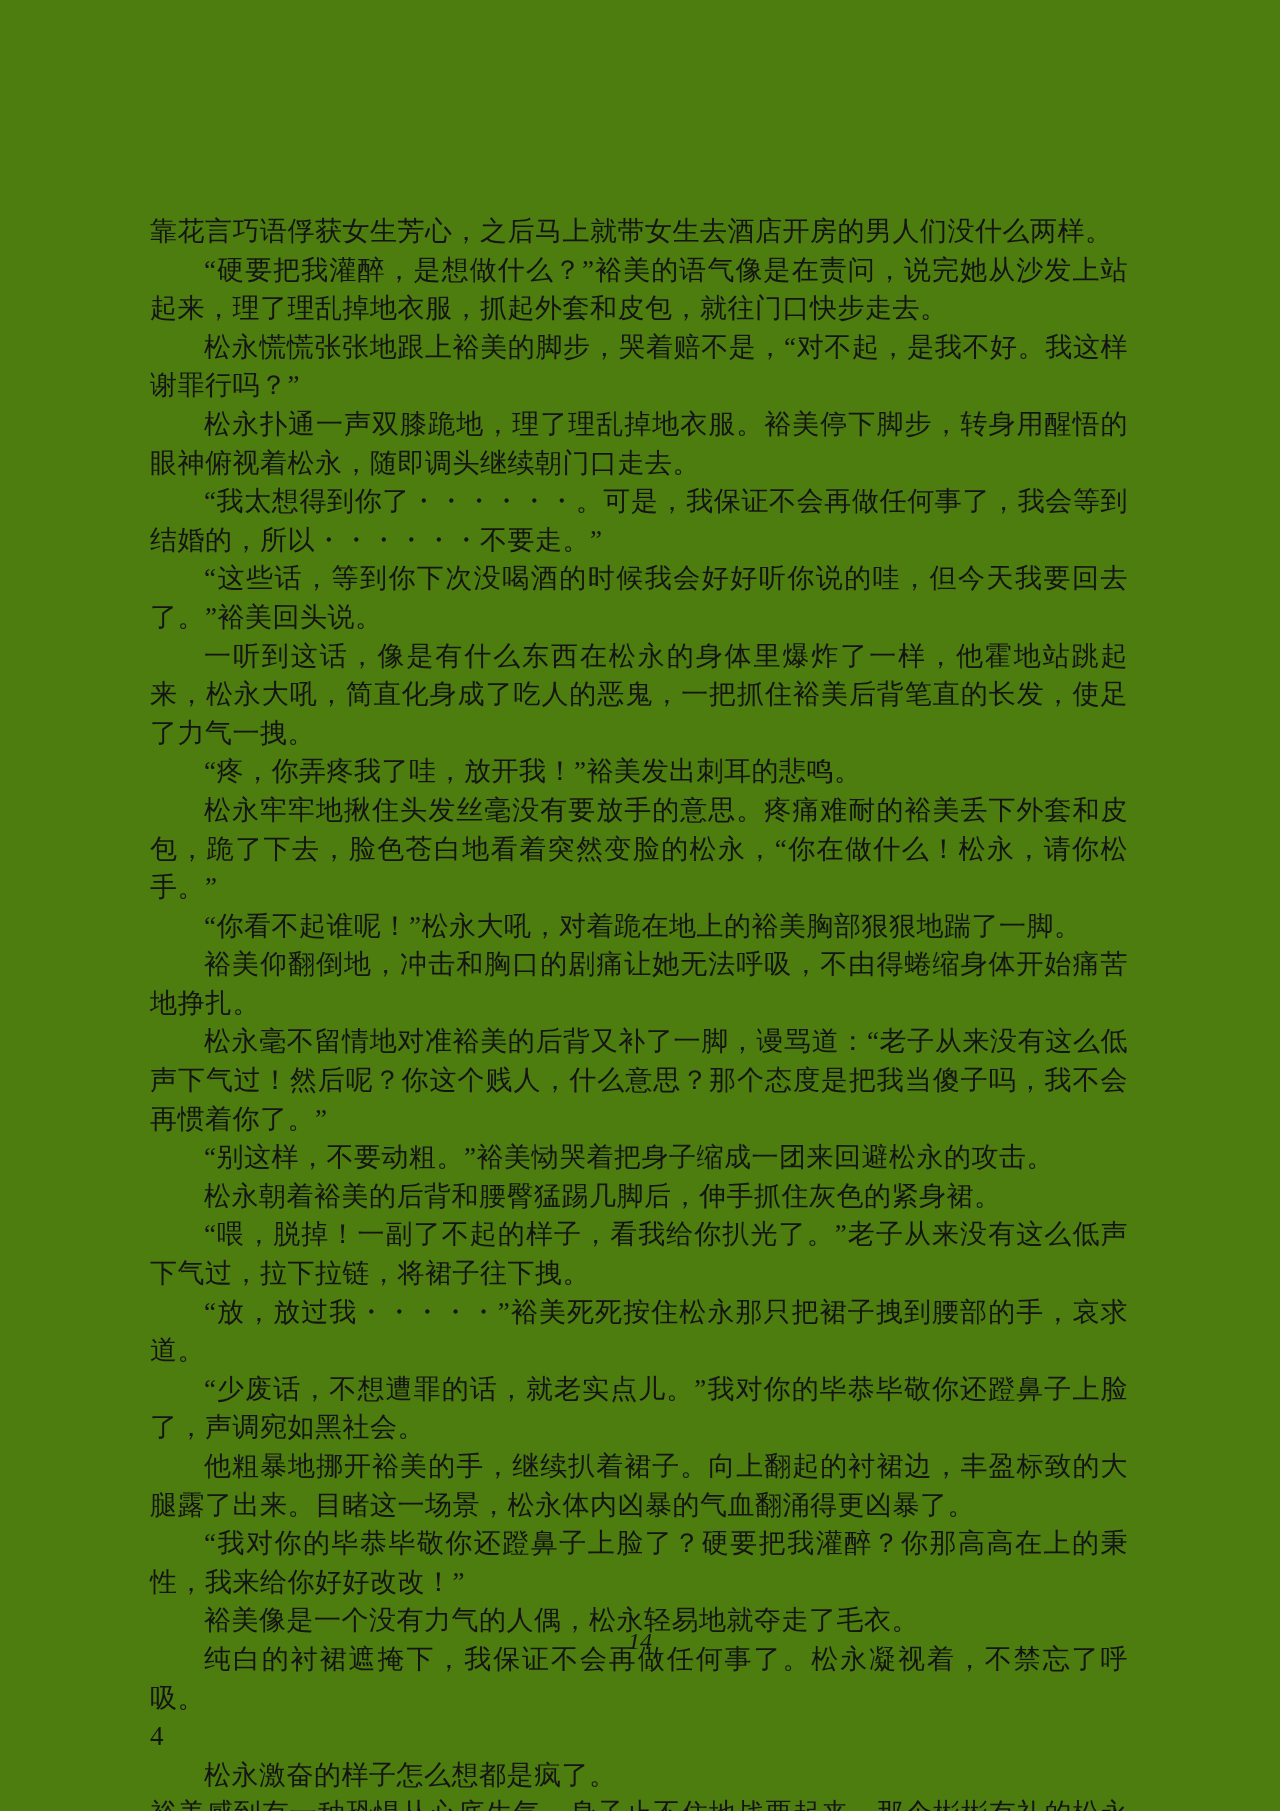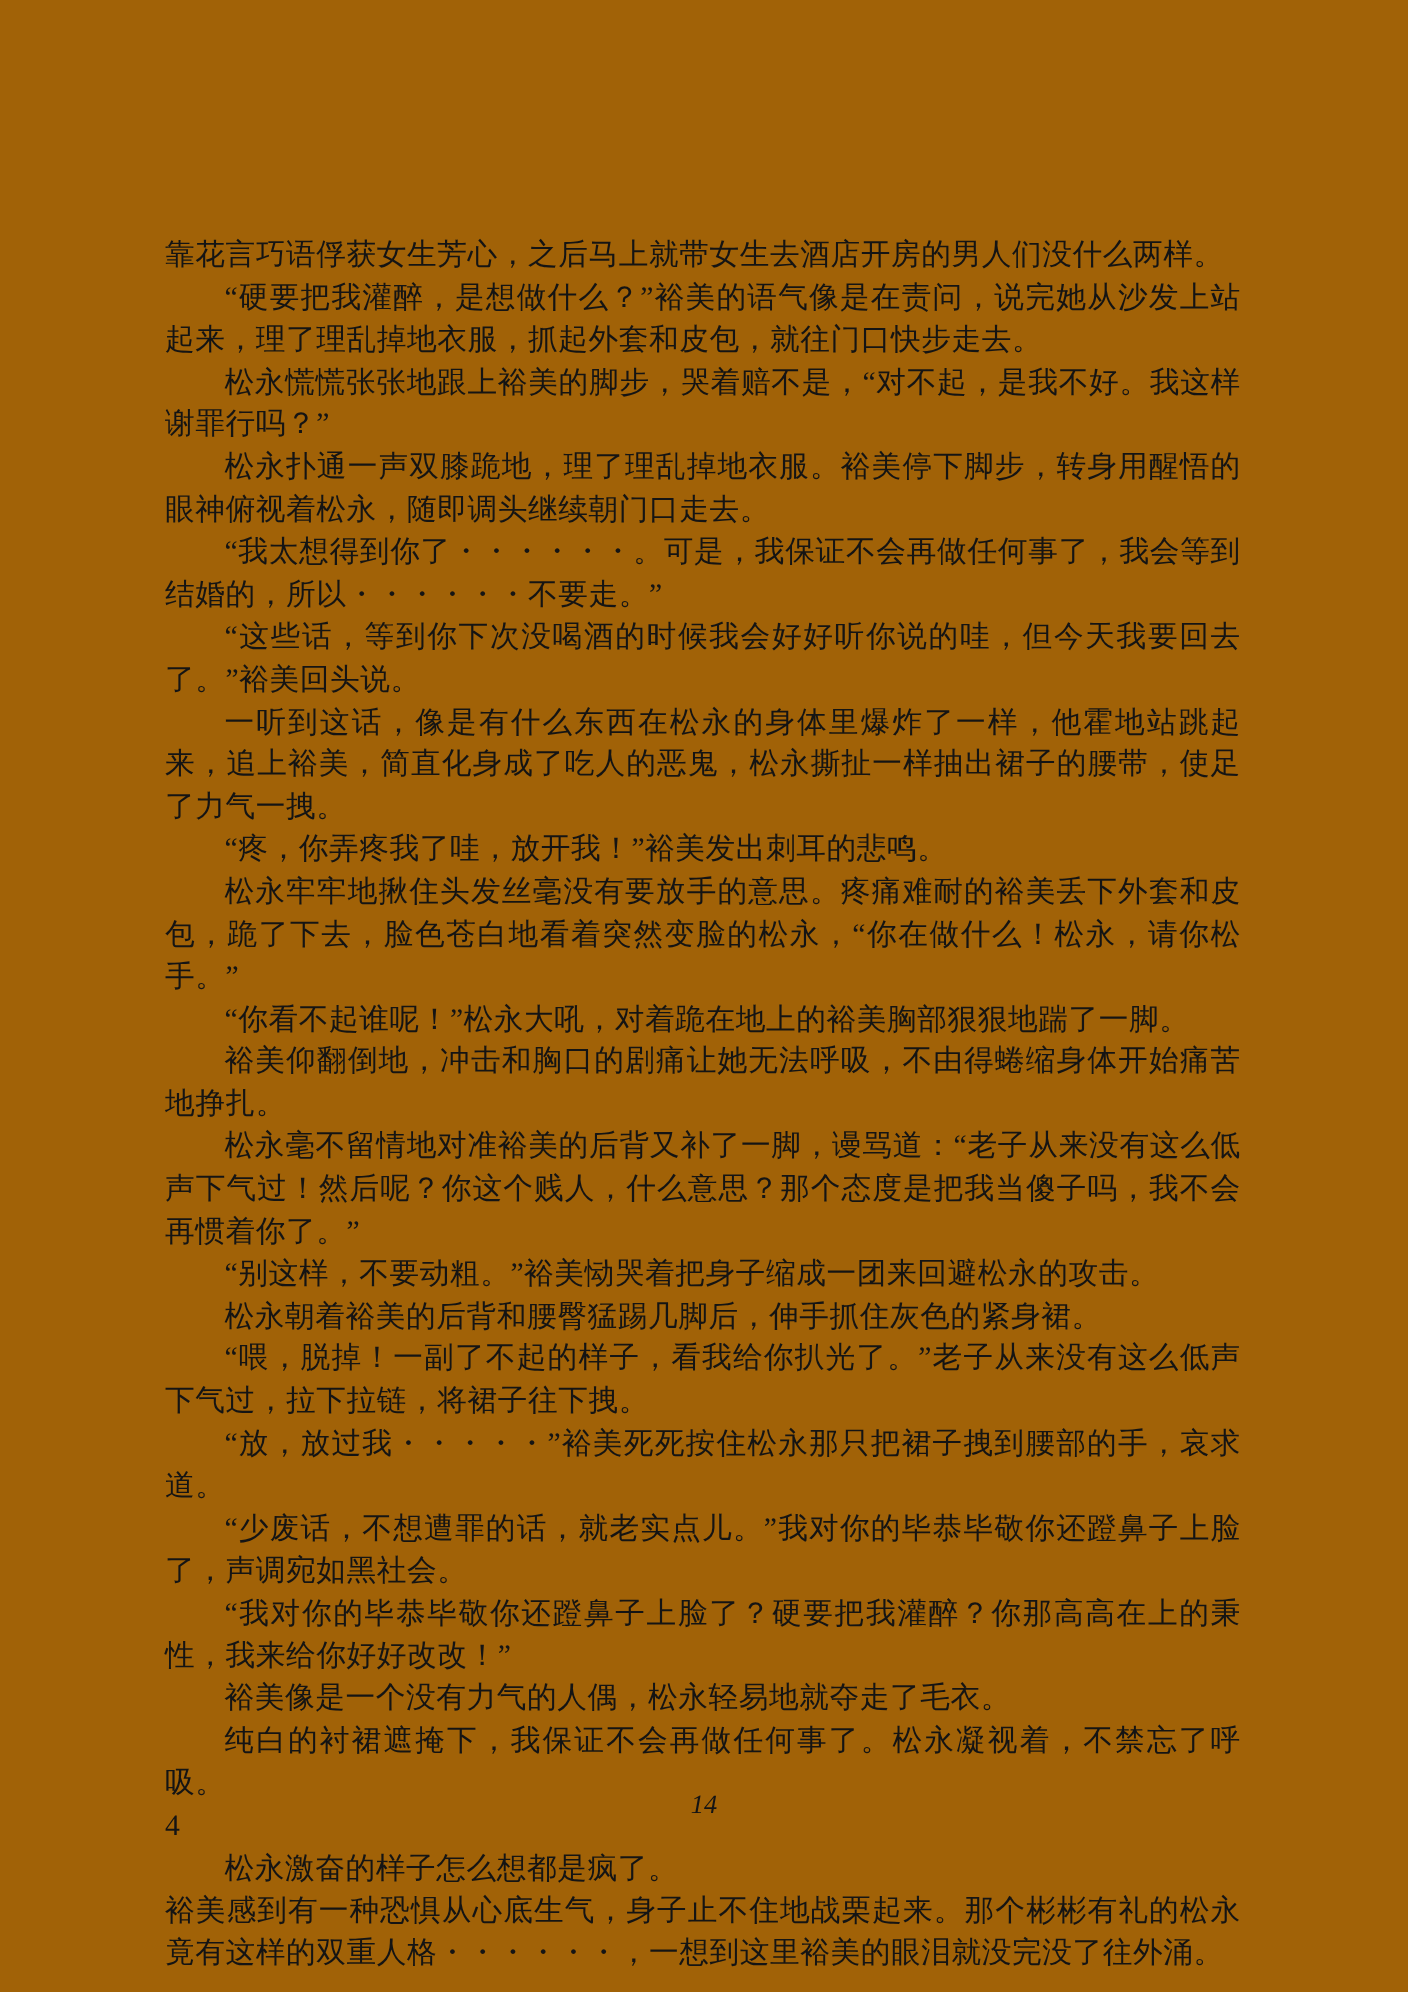--- a/index.html
+++ b/index.html
@@ -10,21 +10,21 @@
   body {
     width: 1280px;
     height: 1811px;
     position: relative;
     font-family: "Liberation Serif", "DejaVu Serif", serif;
     color: #141414;
   }
   .page {
     position: absolute;
     inset: 0;
-    background: #a16207;
+    background: #4d7c0f;
   }
   .text-block {
     position: absolute;
     left: 150px;
     top: 212px;
     width: 978px;
     font-size: 27px;
     line-height: 38.6px;
     text-align: justify;
     letter-spacing: 0.5px;
@@ -54,31 +54,32 @@
 <body>
 
 <main class="page">
   <div class="text-block" id="text-block">
       <p class="">靠花言巧语俘获女生芳心，之后马上就带女生去酒店开房的男人们没什么两样。</p>
       <p class="indent">“硬要把我灌醉，是想做什么？”裕美的语气像是在责问，说完她从沙发上站起来，理了理乱掉地衣服，抓起外套和皮包，就往门口快步走去。</p>
       <p class="indent">松永慌慌张张地跟上裕美的脚步，哭着赔不是，“对不起，是我不好。我这样谢罪行吗？”</p>
       <p class="indent">松永扑通一声双膝跪地，理了理乱掉地衣服。裕美停下脚步，转身用醒悟的眼神俯视着松永，随即调头继续朝门口走去。</p>
       <p class="indent">“我太想得到你了・・・・・・。可是，我保证不会再做任何事了，我会等到结婚的，所以・・・・・・不要走。”</p>
       <p class="indent">“这些话，等到你下次没喝酒的时候我会好好听你说的哇，但今天我要回去了。”裕美回头说。</p>
-      <p class="indent">一听到这话，像是有什么东西在松永的身体里爆炸了一样，他霍地站跳起来，追上裕美，简直化身成了吃人的恶鬼，松永撕扯一样抽出裙子的腰带，使足了力气一拽。</p>
+      <p class="indent">一听到这话，像是有什么东西在松永的身体里爆炸了一样，他霍地站跳起来，松永大吼，简直化身成了吃人的恶鬼，一把抓住裕美后背笔直的长发，使足了力气一拽。</p>
       <p class="indent">“疼，你弄疼我了哇，放开我！”裕美发出刺耳的悲鸣。</p>
       <p class="indent">松永牢牢地揪住头发丝毫没有要放手的意思。疼痛难耐的裕美丢下外套和皮包，跪了下去，脸色苍白地看着突然变脸的松永，“你在做什么！松永，请你松手。”</p>
       <p class="indent">“你看不起谁呢！”松永大吼，对着跪在地上的裕美胸部狠狠地踹了一脚。</p>
       <p class="indent">裕美仰翻倒地，冲击和胸口的剧痛让她无法呼吸，不由得蜷缩身体开始痛苦地挣扎。</p>
       <p class="indent">松永毫不留情地对准裕美的后背又补了一脚，谩骂道：“老子从来没有这么低声下气过！然后呢？你这个贱人，什么意思？那个态度是把我当傻子吗，我不会再惯着你了。”</p>
       <p class="indent">“别这样，不要动粗。”裕美恸哭着把身子缩成一团来回避松永的攻击。</p>
       <p class="indent">松永朝着裕美的后背和腰臀猛踢几脚后，伸手抓住灰色的紧身裙。</p>
       <p class="indent">“喂，脱掉！一副了不起的样子，看我给你扒光了。”老子从来没有这么低声下气过，拉下拉链，将裙子往下拽。</p>
       <p class="indent">“放，放过我・・・・・”裕美死死按住松永那只把裙子拽到腰部的手，哀求道。</p>
       <p class="indent">“少废话，不想遭罪的话，就老实点儿。”我对你的毕恭毕敬你还蹬鼻子上脸了，声调宛如黑社会。</p>
+      <p class="indent">他粗暴地挪开裕美的手，继续扒着裙子。向上翻起的衬裙边，丰盈标致的大腿露了出来。目睹这一场景，松永体内凶暴的气血翻涌得更凶暴了。</p>
       <p class="indent">“我对你的毕恭毕敬你还蹬鼻子上脸了？硬要把我灌醉？你那高高在上的秉性，我来给你好好改改！”</p>
       <p class="indent">裕美像是一个没有力气的人偶，松永轻易地就夺走了毛衣。</p>
       <p class="indent">纯白的衬裙遮掩下，我保证不会再做任何事了。松永凝视着，不禁忘了呼吸。</p>
       <p class=" section-num">4</p>
       <p class="indent">松永激奋的样子怎么想都是疯了。</p>
       <p class="">裕美感到有一种恐惧从心底生气，身子止不住地战栗起来。那个彬彬有礼的松永竟有这样的双重人格・・・・・・，一想到这里裕美的眼泪就没完没了往外涌。</p>
     </div>
   <div class="page-number">14</div>
 </main>
 

